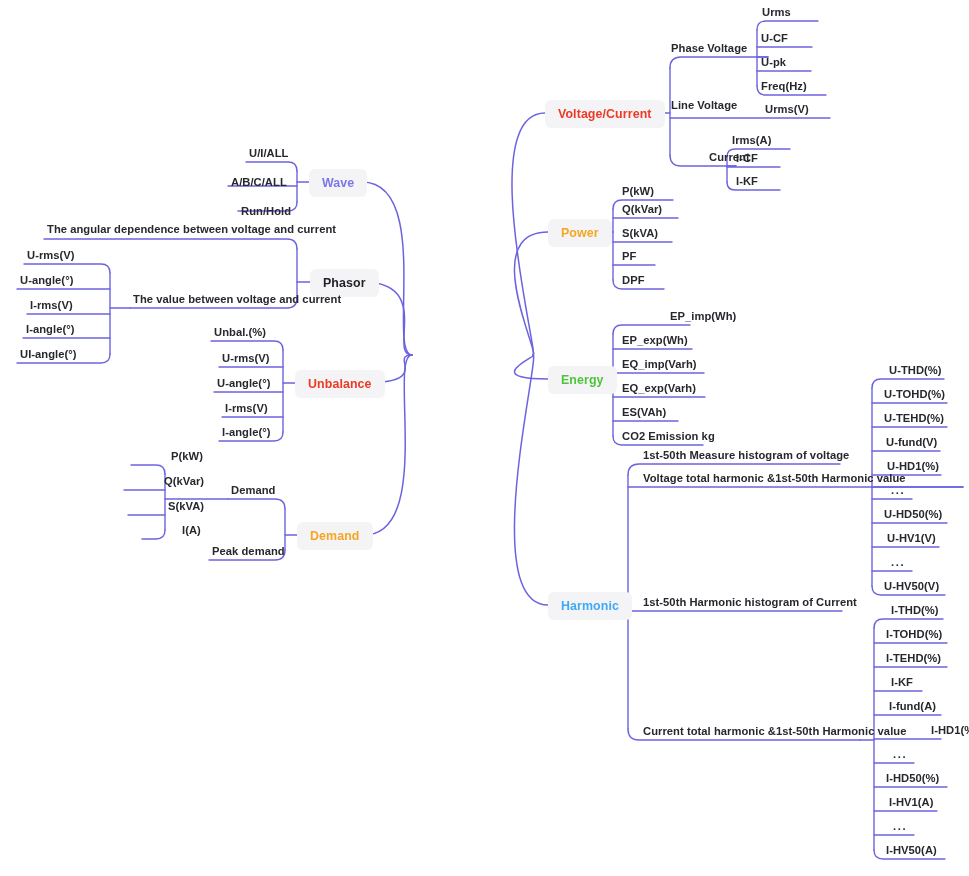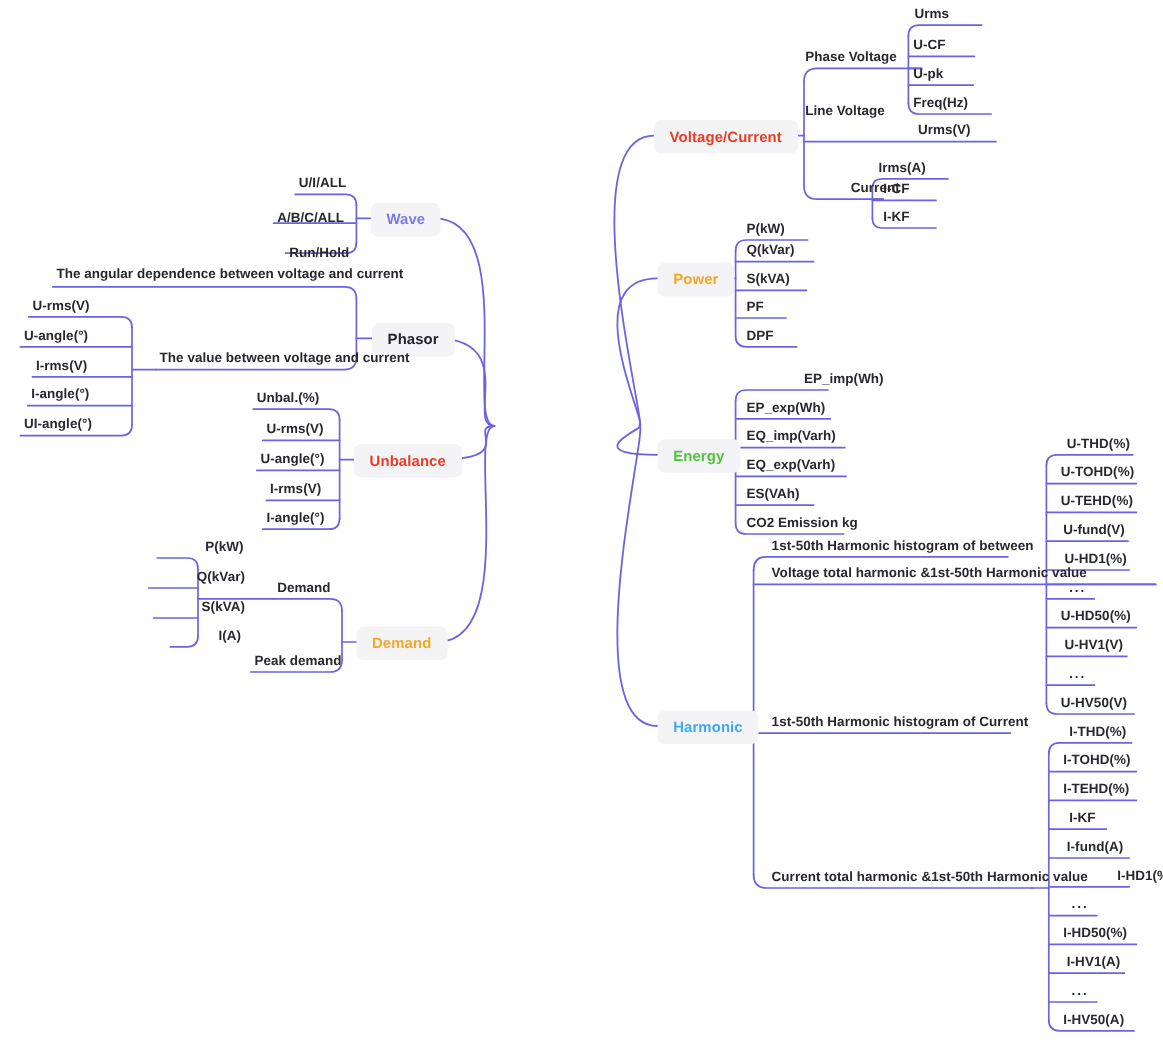--- a/index.html
+++ b/index.html
@@ -190,21 +190,21 @@
   <div class="node leaf" style="left:182px;top:525px;">I(A)</div>
 
   <div class="node branch c-red" style="left:545px;top:100px;">Voltage/Current</div>
 
   <div class="node leaf" style="left:671px;top:43px;">Phase Voltage</div>
   <div class="node leaf" style="left:762px;top:7px;">Urms</div>
   <div class="node leaf" style="left:761px;top:33px;">U-CF</div>
   <div class="node leaf" style="left:761px;top:57px;">U-pk</div>
   <div class="node leaf" style="left:761px;top:81px;">Freq(Hz)</div>
 
-  <div class="node leaf" style="left:671px;top:88px;">Line Voltage</div>
+  <div class="node leaf" style="left:671px;top:100px;">Line Voltage</div>
   <div class="node leaf" style="left:765px;top:104px;">Urms(V)</div>
 
   <div class="node leaf" style="left:671px;top:152px;padding-left:38px;">Current</div>
   <div class="node leaf" style="left:732px;top:135px;">Irms(A)</div>
   <div class="node leaf" style="left:736px;top:153px;">I-CF</div>
   <div class="node leaf" style="left:736px;top:176px;">I-KF</div>
 
   <div class="node branch c-orange" style="left:548px;top:219px;">Power</div>
   <div class="node leaf" style="left:622px;top:186px;">P(kW)</div>
   <div class="node leaf" style="left:622px;top:204px;">Q(kVar)</div>
@@ -215,21 +215,21 @@
   <div class="node branch c-green" style="left:548px;top:366px;">Energy</div>
   <div class="node leaf" style="left:622px;top:311px;margin-left:48px;">EP_imp(Wh)</div>
   <div class="node leaf" style="left:622px;top:335px;">EP_exp(Wh)</div>
   <div class="node leaf" style="left:622px;top:359px;">EQ_imp(Varh)</div>
   <div class="node leaf" style="left:622px;top:383px;">EQ_exp(Varh)</div>
   <div class="node leaf" style="left:622px;top:407px;">ES(VAh)</div>
   <div class="node leaf" style="left:622px;top:431px;">CO2 Emission kg</div>
 
   <div class="node branch c-blue" style="left:548px;top:592px;">Harmonic</div>
 
-  <div class="node leaf" style="left:643px;top:450px;">1st-50th Harmonic histogram of between</div>
+  <div class="node leaf" style="left:643px;top:450px;">1st-50th Measure histogram of voltage</div>
   <div class="node leaf" style="left:643px;top:473px;">Voltage total harmonic &amp;1st-50th Harmonic value</div>
   <div class="node leaf" style="left:643px;top:597px;">1st-50th Harmonic histogram of Current</div>
   <div class="node leaf" style="left:643px;top:726px;">Current total harmonic &amp;1st-50th Harmonic value</div>
 
   <div class="node leaf" style="left:889px;top:365px;">U-THD(%)</div>
   <div class="node leaf" style="left:884px;top:389px;">U-TOHD(%)</div>
   <div class="node leaf" style="left:884px;top:413px;text-align:right;">U-TEHD(%)</div>
   <div class="node leaf" style="left:886px;top:437px;">U-fund(V)</div>
   <div class="node leaf" style="left:887px;top:461px;">U-HD1(%)</div>
   <div class="node leaf dots" style="left:891px;top:485px;">...</div>

